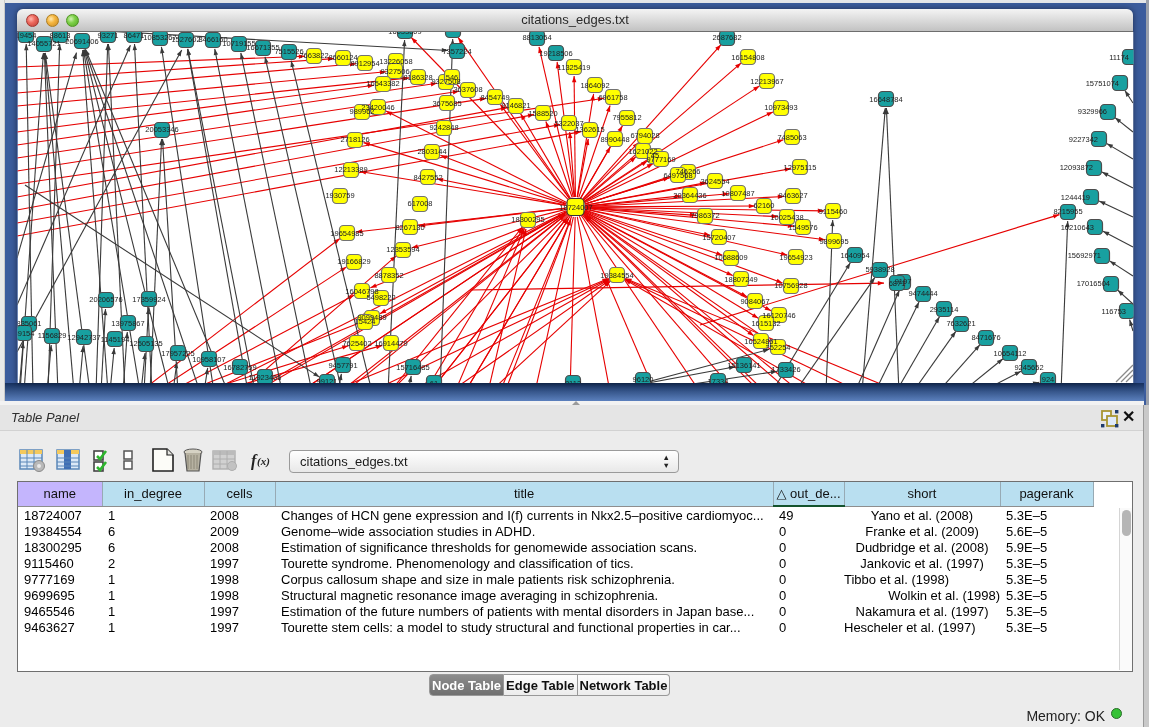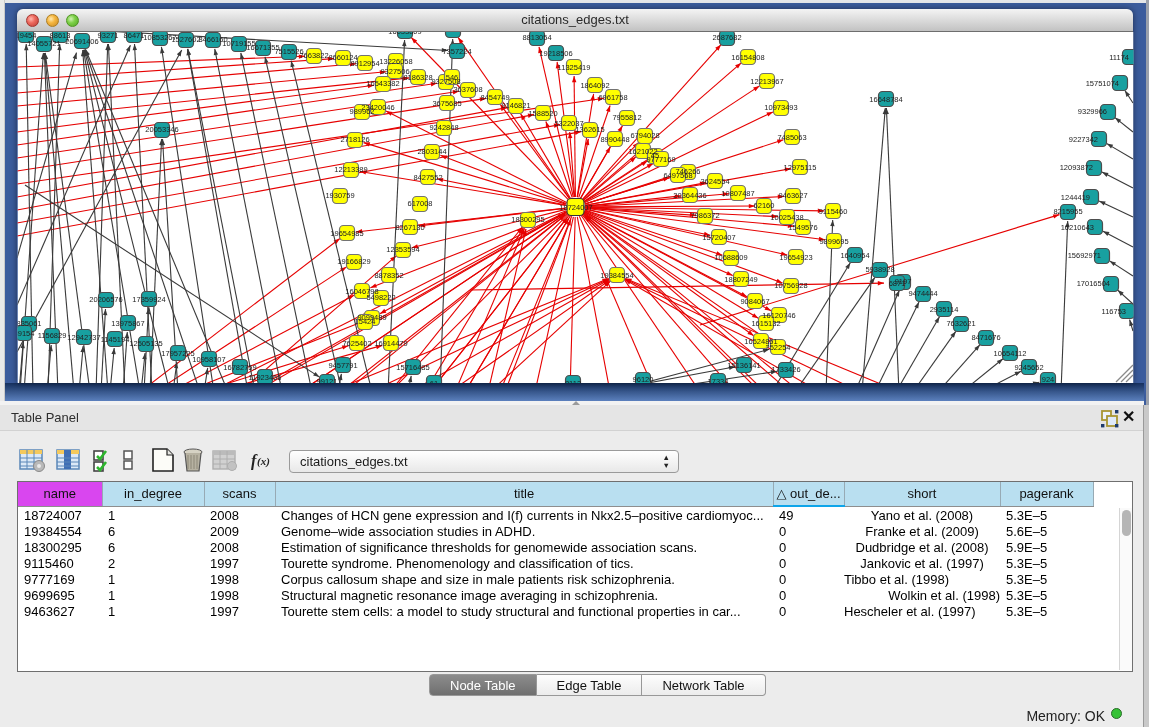--- a/index.html
+++ b/index.html
@@ -11,33 +11,33 @@
 .win {position:absolute;left:17px;top:9px;width:1116px;height:374px;border-radius:6px 6px 0 0;box-shadow:0 0 6px rgba(0,0,0,0.5);}
 .titlebar {position:absolute;left:0;top:0;width:1116px;height:23px;border-radius:6px 6px 0 0;background:linear-gradient(#f4f4f4,#c2c2c2);border-bottom:1px solid #6e6e6e;}
 .title {position:absolute;left:0;top:3px;width:100%;text-align:center;font-size:13px;color:#2a2a2a;}
 .tl {position:absolute;top:5px;width:13px;height:13px;border-radius:50%;}
 .tl.r {left:9px;background:radial-gradient(circle at 4px 4px,#ffb8ae,#ee6a5f 40%,#b93c34);border:1px solid #a33630;}
 .tl.y {left:29px;background:radial-gradient(circle at 4px 4px,#ffe9b0,#f5b63f 40%,#c88a27);border:1px solid #ad7d20;}
 .tl.g {left:49px;background:radial-gradient(circle at 4px 4px,#d2f0b6,#7ed149 40%,#53a626);border:1px solid #4e9422;}
 .divstrip {position:absolute;left:0;top:401px;width:1144px;height:4px;background:#f2f2f2;}
 .divarrow {position:absolute;left:572px;top:401px;width:0;height:0;border-left:4px solid transparent;border-right:4px solid transparent;border-bottom:4px solid #9a9a9a;}
 .tphead {position:absolute;left:0;top:405px;width:1144px;height:26px;background:#e5e5e5;border-bottom:1px solid #d2d2d2;}
-.tphead .t {position:absolute;left:11px;top:5px;font-size:13px;color:#2e2e2e;}
+.tphead .t {position:absolute;left:11px;top:5px;font-size:13px;color:#2e2e2e;font-style:italic;}
 .xicon {position:absolute;left:1122px;top:407px;font-size:16px;font-weight:bold;color:#111;}
 .bg2 {position:absolute;left:0;top:431px;width:1144px;height:296px;background:#ececec;}
 .combo {position:absolute;left:289px;top:450px;width:390px;height:23px;border:1px solid #9a9a9a;border-radius:4px;background:linear-gradient(#ffffff,#e8e8e8);font-size:13px;color:#1a1a1a;line-height:21px;padding-left:10px;}
 .step {position:absolute;right:8px;top:3px;font-size:7.5px;color:#222;line-height:8px;}
 .tbl {position:absolute;left:17px;top:481px;width:1116px;height:191px;background:#fff;border:1px solid #6f6f6f;}
 table.d {border-collapse:collapse;table-layout:fixed;width:1075px;font-size:13px;}
 table.d th {background:#b9dff0;font-weight:normal;height:24px;border-right:1px solid #97aab4;border-bottom:1px solid #8e8e8e;font-size:13px;color:#111;overflow:hidden;white-space:nowrap;}
 table.d td {height:16px;padding:0 0 0 6px;color:#000;white-space:nowrap;overflow:hidden;font-size:13px;}
 .scrl {position:absolute;left:1101px;top:26px;width:13px;height:162px;background:#fafafa;border-left:1px solid #d5d5d5;}
 .thumb {position:absolute;left:1.5px;top:2px;width:9px;height:26px;border-radius:5px;background:#b5b5b5;}
 .tabs {position:absolute;left:429px;top:674px;height:22px;font-size:13px;}
-.tabs div {float:left;height:22px;line-height:21px;padding:0 20px;border:1px solid #989898;border-left:none;background:linear-gradient(#fdfdfd,#ececec);color:#111;}
+.tabs div {float:left;height:22px;line-height:21px;padding:0 2px;border:1px solid #989898;border-left:none;background:linear-gradient(#fdfdfd,#ececec);color:#111;font-weight:bold;}
 .tabs div.first {border-left:1px solid #989898;border-radius:4px 0 0 4px;background:linear-gradient(#8c8c8c,#6f6f6f);color:#fff;}
 .tabs div.last {border-radius:0 4px 4px 0;}
 .mem {position:absolute;left:0px;top:708px;width:1105px;text-align:right;font-size:14px;color:#222;}
 .dot {position:absolute;left:1111px;top:708px;width:11px;height:11px;border-radius:50%;background:#35c235;border:1px solid #2a6b2a;}
 </style></head><body>
 <div class="topsec"></div>
 <div class="topline"></div>
 <div class="botband"></div>
 <div class="win">
  <div class="titlebar">
@@ -758,25 +758,25 @@
         <col style="width:84px">
         <col style="width:102px">
         <col style="width:71px">
         <col style="width:498px">
         <col style="width:71px">
         <col style="width:156px">
         <col style="width:93px">
       </colgroup>
 <tbody>
         <tr>
-          <th style="background:#d946ef">name</th>
+          <th style="background:#c4b5fd">name</th>
           <th>in_degree</th>
-          <th>scans</th>
+          <th>cells</th>
           <th>title</th>
-          <th style="border-bottom:2px solid #0ea5e9">△ out_de...</th>
+          <th style="border-bottom:2px solid #14532d">△ out_de...</th>
           <th>short</th>
           <th>pagerank</th>
         </tr>
 </tbody>
     </table>
 <table class="d" style="margin-top:0">
 <colgroup>
         <col style="width:84px">
         <col style="width:102px">
         <col style="width:71px">
@@ -834,20 +834,29 @@
 <tr>
           <td>9699695</td>
           <td>1</td>
           <td>1998</td>
           <td>Structural magnetic resonance image averaging in schizophrenia.</td>
           <td>0</td>
           <td style="text-align:right;padding:0">Wolkin et al. (1998)</td>
           <td>5.3E–5</td>
         </tr>
 <tr>
+          <td>9465546</td>
+          <td>1</td>
+          <td>1997</td>
+          <td>Estimation of the future numbers of patients with mental disorders in Japan base...</td>
+          <td>0</td>
+          <td style="text-align:center;padding:0">Nakamura et al. (1997)</td>
+          <td>5.3E–5</td>
+        </tr>
+<tr>
           <td>9463627</td>
           <td>1</td>
           <td>1997</td>
           <td>Tourette stem cells: a model to study structural and functional properties in car...</td>
           <td>0</td>
           <td style="padding:0">Hescheler et al. (1997)</td>
           <td>5.3E–5</td>
         </tr>
 </tbody>
     </table>

